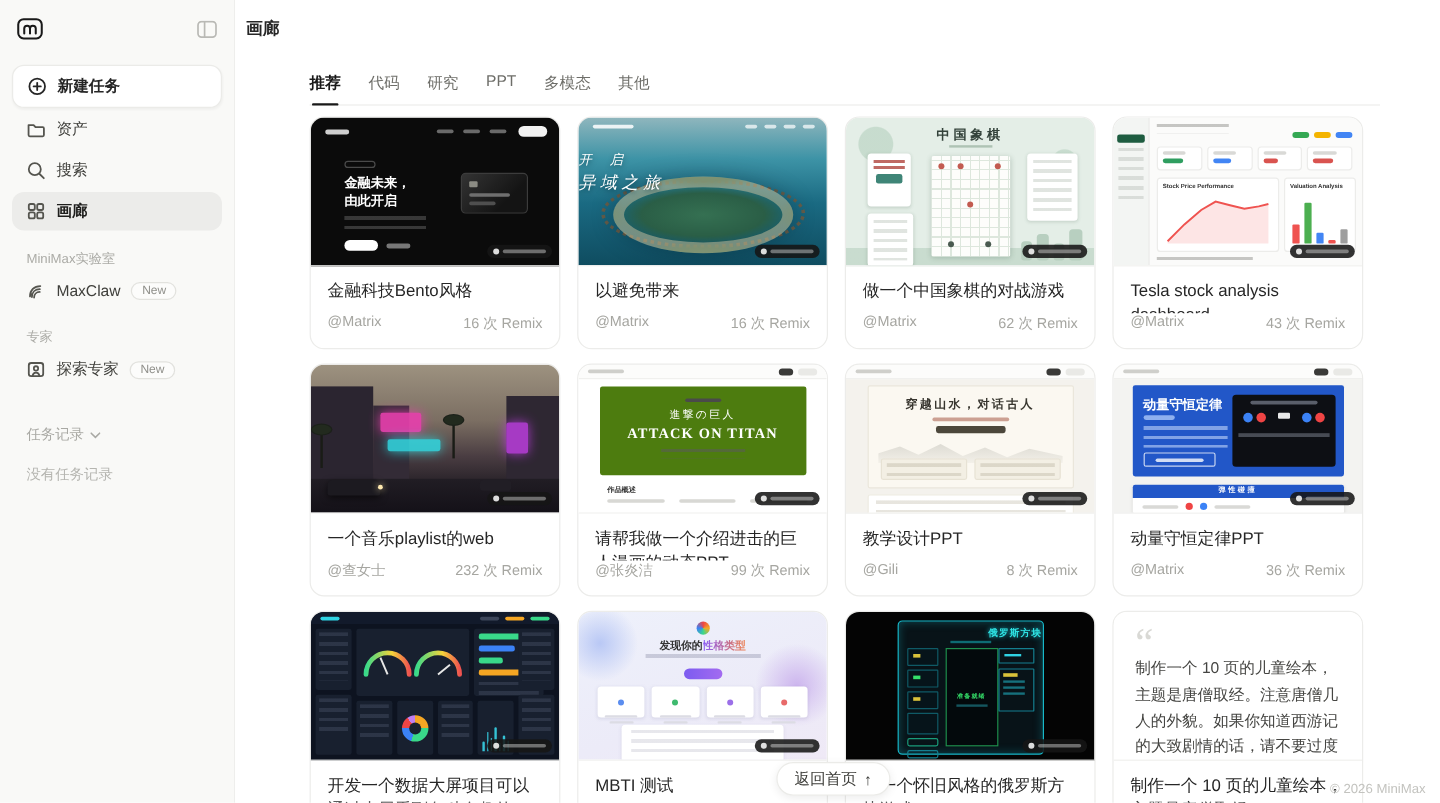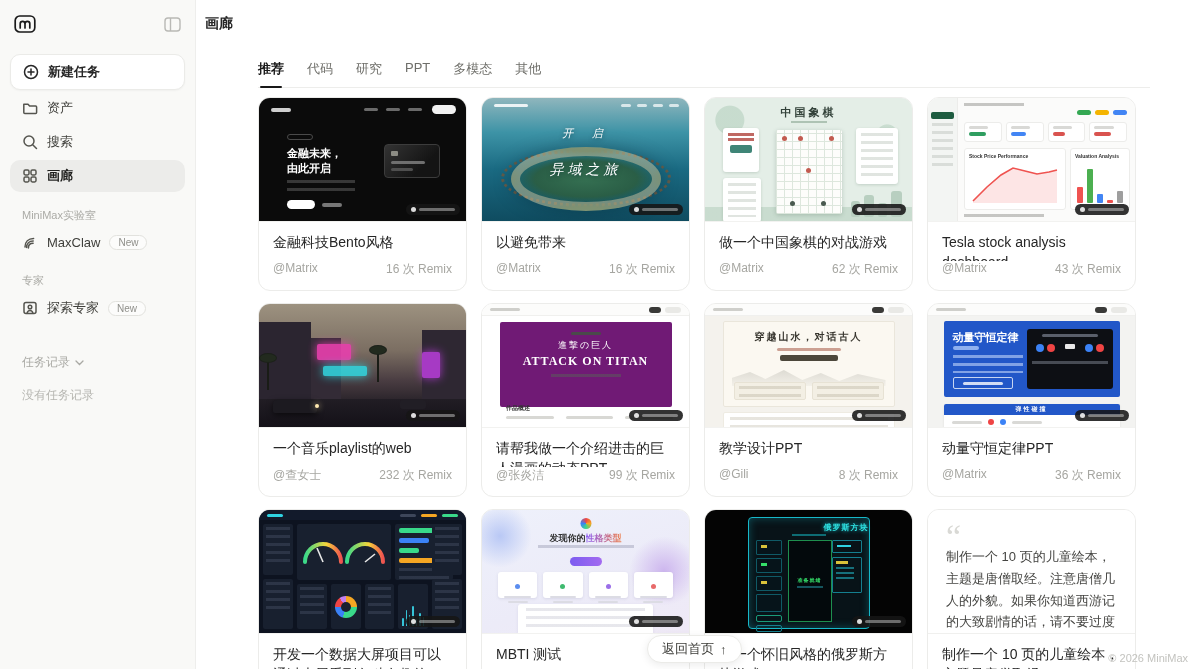--- a/index.html
+++ b/index.html
@@ -61,23 +61,23 @@
   .t1 .cardg .l2 { position:absolute; left:6px; top:23px; width:22px; height:3px; background:#4f4f4f; border-radius:2px; }
 
   
   .t2 { background:linear-gradient(180deg,#8fb6bd 0%,#3d93a6 28%,#1a6a82 58%,#0f4c60 100%); }
   .t2 .nav { position:absolute; top:6px; left:12px; right:10px; display:flex; }
   .t2 .nav .brand { width:34px; height:3px; background:rgba(255,255,255,.85); border-radius:2px; }
   .t2 .nav .menu { margin-left:auto; display:flex; gap:6px; }
   .t2 .nav .menu b { width:10px; height:3px; background:rgba(255,255,255,.7); border-radius:2px; }
   .t2 .island { position:absolute; left:50%; bottom:10px; transform:translateX(-50%); width:150px; height:64px; border-radius:50%; border:9px solid rgba(210,196,158,.5); background:radial-gradient(ellipse at center, #357052 0%, #2a5e46 55%, rgba(42,94,70,.25) 75%, transparent 100%); box-shadow:0 0 18px rgba(0,30,40,.35); }
   .t2 .huts { position:absolute; left:50%; bottom:14px; transform:translateX(-50%); width:170px; height:58px; border-radius:50%; border:3px dotted rgba(120,90,60,.8); }
-  .t2 .txt { position:absolute; top:28px; width:100%; text-align:center; color:#fff; font-family:Liberation Mono, monospace; font-style:italic; text-shadow:0 1px 4px rgba(0,40,50,.6); }
+  .t2 .txt { position:absolute; top:28px; width:100%; text-align:left; color:#fff; font-family:Liberation Sans, sans-serif; font-style:italic; text-shadow:0 1px 4px rgba(0,40,50,.6); }
   .t2 .txt .a { font-size:11px; letter-spacing:6px; }
-  .t2 .txt .b { font-size:14px; letter-spacing:4px; margin-top:20px; }
+  .t2 .txt .b { font-size:14px; letter-spacing:4px; margin-top:3px; }
 
   
   .t3 { background:#e4eee7; }
   .t3 .deco { position:absolute; inset:0; background:radial-gradient(circle at 12% 18%, rgba(176,205,186,.55) 0 14px, transparent 15px), radial-gradient(circle at 88% 30%, rgba(176,205,186,.5) 0 10px, transparent 11px), linear-gradient(0deg, rgba(168,198,178,.45) 0 14px, transparent 14px); }
   .t3 .title { position:absolute; top:7px; width:100%; text-align:center; font-family:"Liberation Serif","DejaVu Serif",serif; font-size:11px; letter-spacing:3px; color:#33423a; font-weight:bold; }
   .t3 .sub { position:absolute; top:23px; left:50%; transform:translateX(-50%); width:36px; height:2px; background:#aec3b4; }
   .t3 .board { position:absolute; left:50%; transform:translateX(-50%); top:32px; width:66px; height:84px; background:#fdfdfb; border-radius:2px; box-shadow:0 1px 4px rgba(60,90,70,.25); background-image:repeating-linear-gradient(0deg,#dde7dd 0 1px, transparent 1px 8px), repeating-linear-gradient(90deg,#dde7dd 0 1px, transparent 1px 8px); }
   .t3 .board i { position:absolute; width:5px; height:5px; border-radius:50%; }
   .t3 .panelL1 { position:absolute; left:18px; top:30px; width:36px; height:44px; background:#fff; border-radius:3px; box-shadow:0 1px 3px rgba(60,90,70,.2); }
   .t3 .panelL1 .r { margin:5px 5px 3px; height:8px; color:#b0433c; background:repeating-linear-gradient(180deg,currentColor 0 3px, transparent 3px 5px); opacity:.8; }
@@ -121,21 +121,21 @@
   .t5 .palm { position:absolute; width:2px; height:30px; background:#191c16; }
   .t5 .palm::before { content:""; position:absolute; left:-7px; top:-6px; width:16px; height:8px; border-radius:50%; box-shadow:0 0 0 1px #1c211a; background:#222a1e; }
 
   
   .t6 { background:#fff; }
   .tframe-top { position:absolute; top:0; left:0; right:0; height:12px; background:#fcfcfb; border-bottom:1px solid #f0f0ee; display:flex; align-items:center; padding:0 8px; gap:4px; }
   .tframe-top .t { width:30px; height:3px; background:#cfcfcb; border-radius:2px; }
   .tframe-top .sp { flex:1; }
   .tframe-top .pb { width:12px; height:6px; background:#3a3a38; border-radius:3px; }
   .tframe-top .pw { width:16px; height:6px; background:#e9e9e6; border-radius:3px; }
-  .t6 .slide { position:absolute; left:50%; transform:translateX(-50%); top:18px; width:172px; height:85px; background:#701a75; border-radius:2px; text-align:center; color:#fff; }
+  .t6 .slide { position:absolute; left:50%; transform:translateX(-50%); top:18px; width:172px; height:74px; background:#4d7c0f; border-radius:2px; text-align:center; color:#fff; }
   .t6 .slide .tag { margin:10px auto 4px; width:30px; height:3px; background:#4a4a4a; border-radius:2px; }
   .t6 .jp { font-family:"Liberation Serif","DejaVu Serif",serif; font-size:9px; letter-spacing:2px; }
   .t6 .en { font-family:"Liberation Serif","DejaVu Serif",serif; font-size:12px; font-weight:bold; letter-spacing:1px; margin-top:2px; }
   .t6 .sl { margin:5px auto 0; width:70px; height:8px; color:#5a5a5a; }
   .t6 .sec { position:absolute; left:24px; top:100px; font-size:6px; font-weight:bold; color:#333; }
   .t6 .cols { position:absolute; left:24px; right:16px; top:112px; display:flex; gap:12px; }
   .t6 .cols b { flex:1; height:3px; background:#d8d8d4; border-radius:2px; }
 
   
   .t7 { background:#f4f2ed; }

